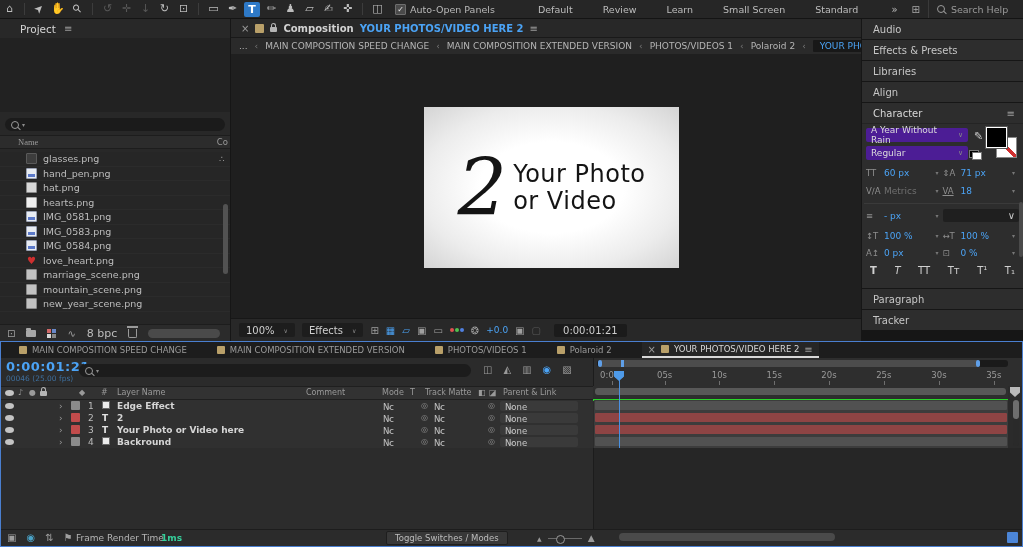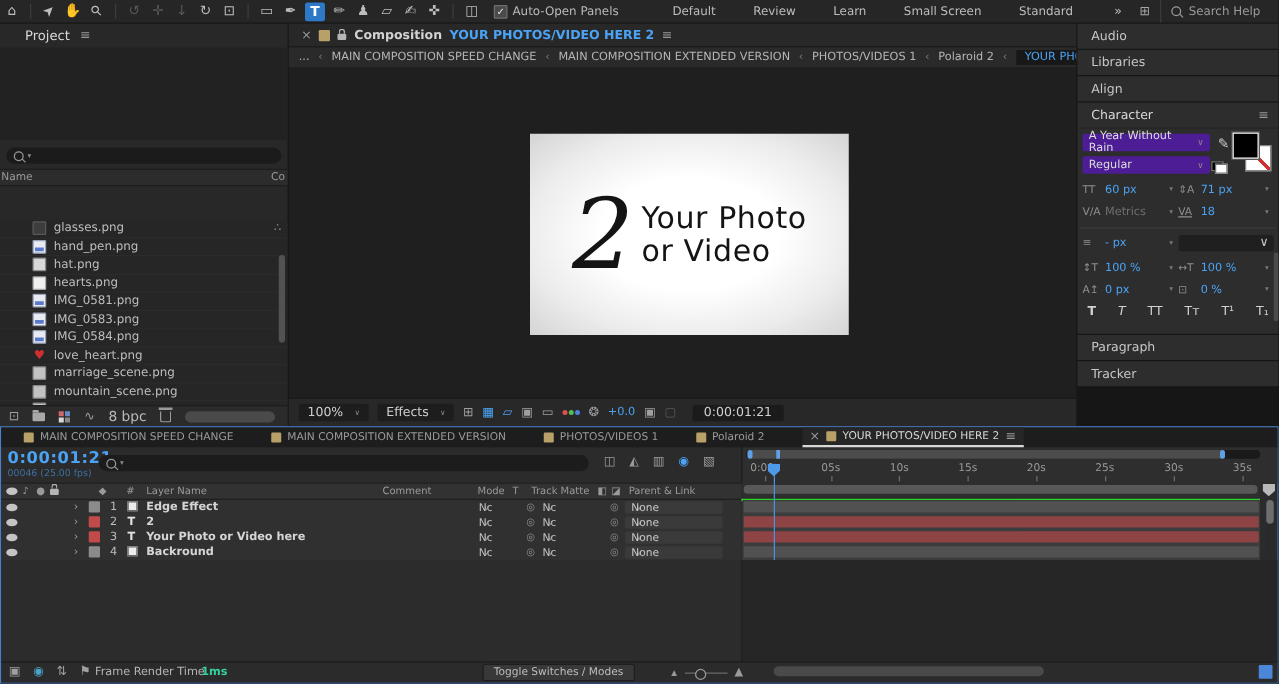--- a/index.html
+++ b/index.html
@@ -26,23 +26,23 @@
   .sh-text{color:#9a9a9a;font-size:9.5px;}
   
   .project{position:absolute;left:0;top:19px;width:230px;height:322px;background:#282828;}
   .p-head{height:19px;display:flex;align-items:center;gap:8px;padding-left:20px;color:#d6d6d6;font-size:10.5px;}
   .menu-ico{color:#9a9a9a;font-size:10px;}
   .p-preview{height:74px;background:#222222;margin:0;}
   .p-search{margin:6px 5px 4px 5px;height:13px;background:#1b1b1b;border-radius:7px;display:flex;align-items:center;gap:3px;padding:0 6px;}
   .caret-dn{color:#8a8a8a;font-size:6px;}
   .p-cols{height:12px;background:#2c2c2c;border-top:1px solid #1d1d1d;border-bottom:1px solid #1d1d1d;
           color:#9a9a9a;font-size:8.5px;display:flex;align-items:center;position:relative;}
-  .p-cols .cname{margin-left:1px;}
+  .p-cols .cname{margin-left:18px;font-family:Liberation Serif, serif;}
   .p-cols .ccomment{position:absolute;right:2px;}
-  .flist{position:absolute;top:133px;bottom:17px;left:0;right:0;overflow:hidden;background:#262626;margin-top:24px;}
+  .flist{position:absolute;top:133px;bottom:17px;left:0;right:0;overflow:hidden;background:#262626;}
   .f-row{height:13.5px;display:flex;align-items:center;gap:6px;padding-left:26px;border-bottom:1px solid #2b2b2b;position:relative;}
   .fname{color:#bdbdbd;font-size:9.5px;white-space:nowrap;}
   .fi{width:11px;height:11px;border-radius:1px;display:inline-block;flex:0 0 auto;}
   .fi-file{background:#e8ecf2;border:1px solid #9aa2b5;box-sizing:border-box;position:relative;}
   .fi-file::after{content:"";position:absolute;left:1px;top:5px;right:1px;height:3px;background:#5b79c9;}
   .fi-dark{background:#3d3d3d;border:1px solid #5a5a5a;box-sizing:border-box;}
   .fi-hat{background:#d8d8d8;border:1px solid #8a8a8a;box-sizing:border-box;}
   .fi-light{background:#efefef;border:1px solid #a9a9a9;box-sizing:border-box;}
   .fi-scene{background:#c2c2c2;border:1px solid #8a8a8a;box-sizing:border-box;}
   .fi-heart{color:#cf2f2f;font-size:10px;line-height:11px;text-align:center;background:transparent;}
@@ -369,20 +369,23 @@
       <span class="vico dim" style="color:#5a5a5a">▢</span>
       <span class="v-tc">0:00:01:21</span>
     </div>
   </div>
 
   <div class="rpanel">
     <div class="rtab">
         <span>Audio</span>
       </div>
     <div class="rtab">
+        <span>Effects &amp; Presets</span>
+      </div>
+    <div class="rtab">
         <span>Libraries</span>
       </div>
     <div class="rtab">
         <span>Align</span>
       </div>
 
     <div class="char">
       <div class="char-head">
         <span>Character</span>
         <span class="menu-ico">≡</span>

